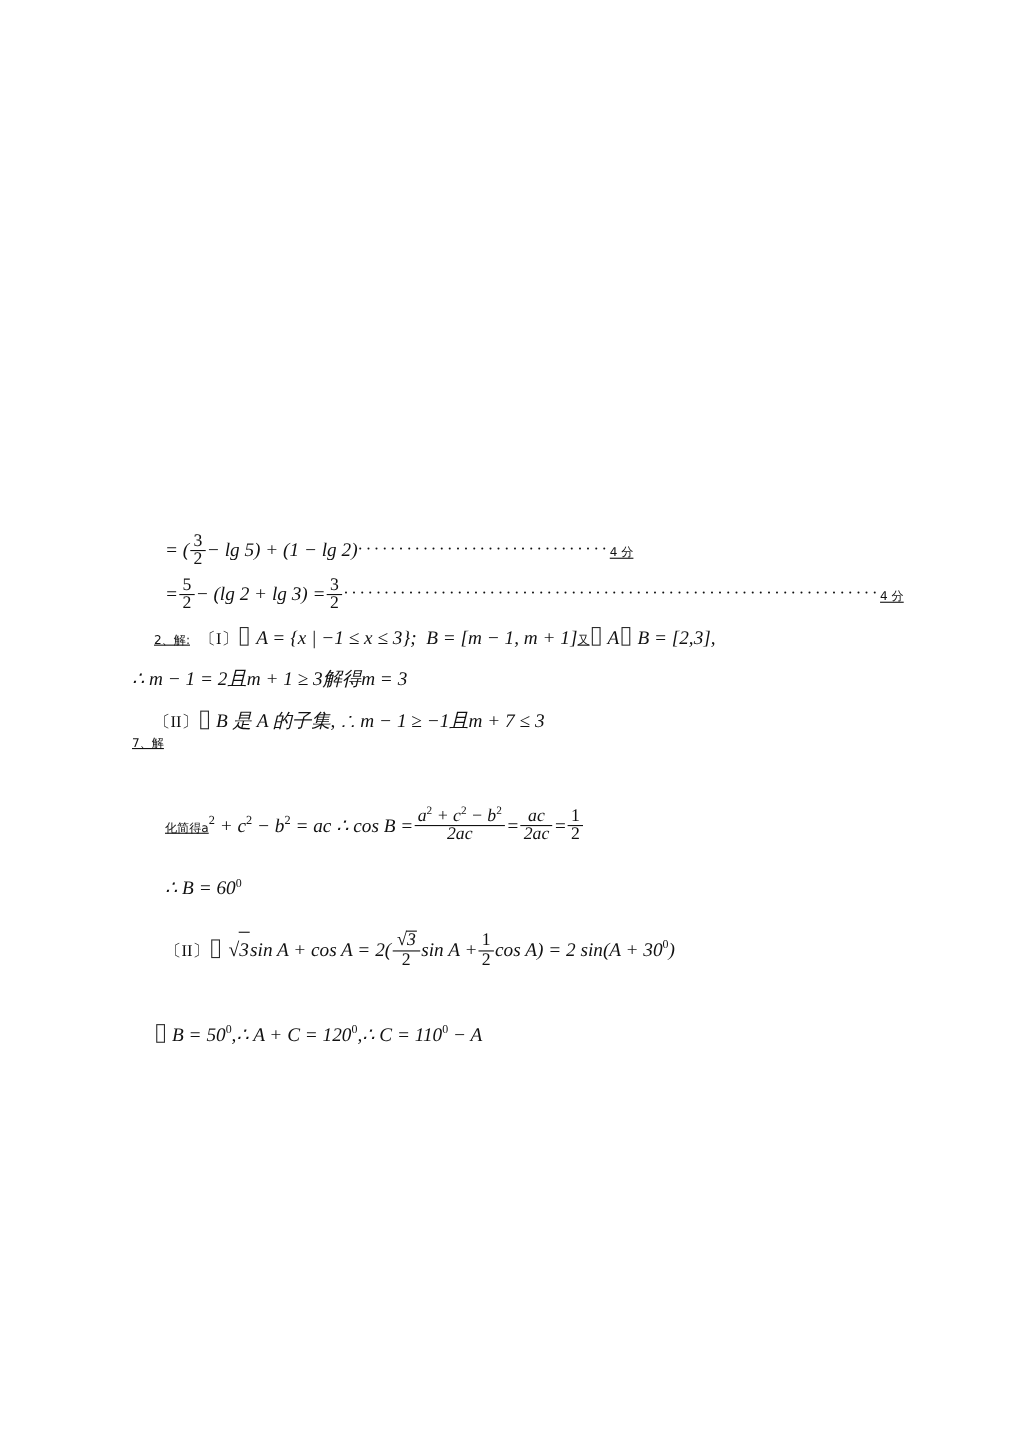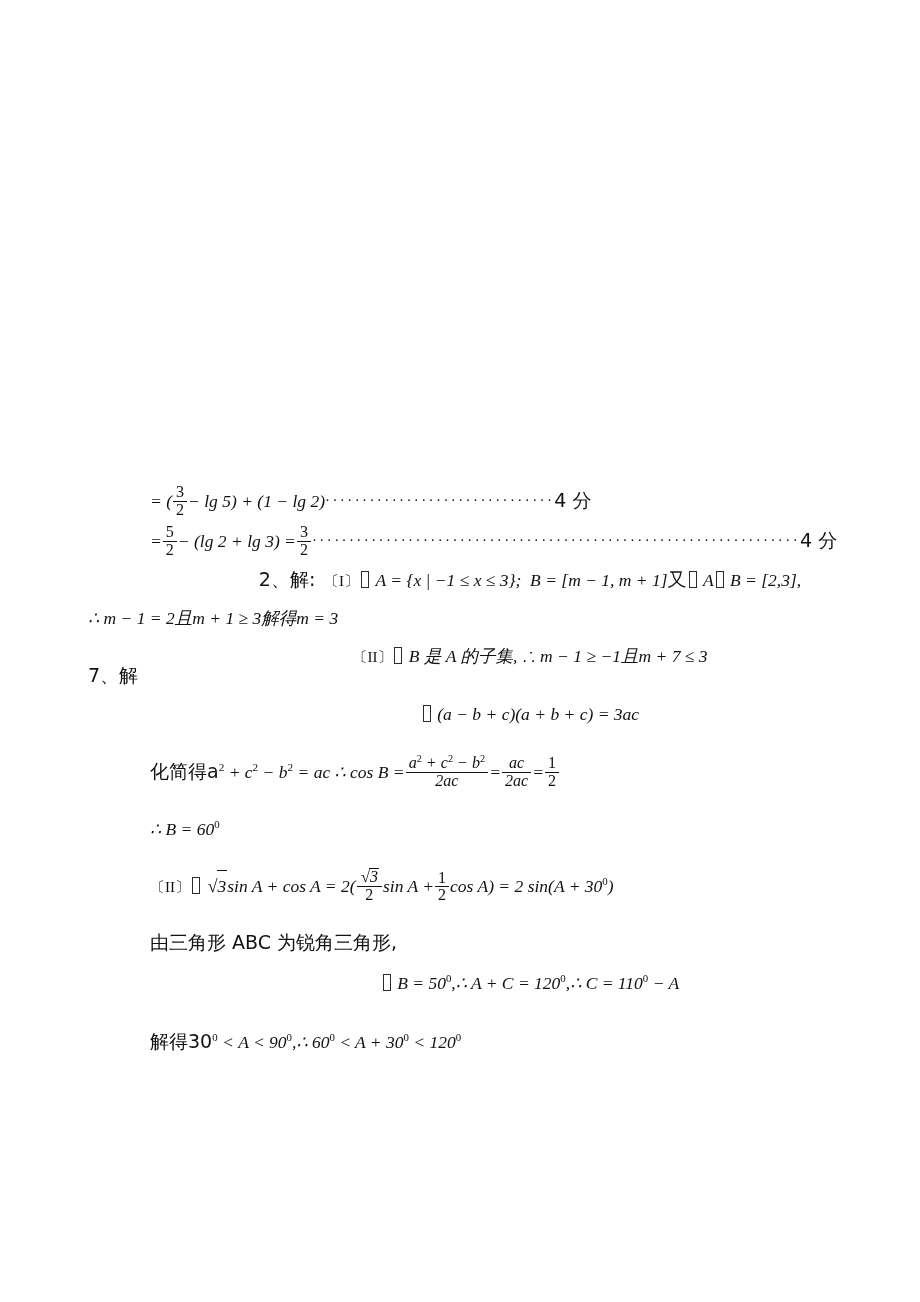--- a/index.html
+++ b/index.html
@@ -30,32 +30,33 @@
   }
   
   .line {
     position: relative;
     white-space: nowrap;
     font-size: 17.5px;
     line-height: 1.0;
     color: #111111;
   }
   .ind-a { padding-left: 150px; }   
-  .ind-b { padding-left: 88px; }   
-  .ind-c { padding-left: 140px; text-align: center; }
+  .ind-b { padding-left: 120px; }   
+  .ind-c { padding-left: 140px; }
 
   .heading {
     font-family: "DejaVu Sans", "Liberation Sans", sans-serif;
     font-weight: bold;
     font-size: 17px;
     letter-spacing: 0.5px;
   }
   .cn {
     font-family: "DejaVu Sans", "Liberation Sans", sans-serif;
-    font-size: 19px;
+    font-size: 11px;
+    text-decoration: underline;
   }
   .mathital {
     font-family: "Liberation Serif", "DejaVu Serif", serif;
     font-style: italic;
   }
   .rm {
     font-style: normal;
   }
   .sm { font-size: 15px; }
 
@@ -171,23 +172,20 @@
       <span class="sm rm">〔II〕</span><span class="tofu"></span>&nbsp;<span class="mathital">B 是 A 的子集, ∴ m − 1 ≥ −1且m + 7 ≤ 3</span>
     </div>
 
 
     <div class="line ind-b">
       <span class="cn">7、解</span>
     </div>
 
     <div class="sp-m"></div>
 
-    <div class="line ind-c">
-      <span class="tofu"></span>&nbsp;<span class="mathital">(a − b + c)(a + b + c) = 3ac</span>
-    </div>
 
     <div class="sp-l"></div>
 
     <div class="line ind-a tall">
       <span class="cn">化简得a</span><sup class="pw">2</sup><span class="mathital"> + c</span><sup class="pw">2</sup><span class="mathital"> − b</span><sup class="pw">2</sup><span class="mathital"> = ac ∴ cos B =</span><span class="frac"><span class="num mathital"><span>a</span><sup class="pw">2</sup><span> + c</span><sup class="pw">2</sup><span> − b</span><sup class="pw">2</sup></span><span class="den mathital">2ac</span></span><span class="mathital">=</span><span class="frac"><span class="num mathital">ac</span><span class="den mathital">2ac</span></span><span class="mathital">=</span><span class="frac"><span class="num rm">1</span><span class="den rm">2</span></span>
     </div>
 
     <div class="sp-l"></div>
 
     <div class="line ind-a">
@@ -195,33 +193,27 @@
     </div>
 
     <div class="sp-l"></div>
 
     <div class="line ind-a tall">
       <span class="sm rm">〔II〕</span><span class="tofu"></span>&nbsp;<span class="sqrt mathital"><span class="rad">√</span><span class="radband">3</span></span><span class="mathital">sin A + cos A = 2(</span><span class="frac"><span class="num mathital"><span class="sqrt"><span class="rad">√</span><span class="radband">3</span></span></span><span class="den rm">2</span></span><span class="mathital">sin A +</span><span class="frac"><span class="num rm">1</span><span class="den rm">2</span></span><span class="mathital">cos A) = 2 sin(A + 30</span><sup class="deg">0</sup><span class="mathital">)</span>
     </div>
 
     <div class="sp-l"></div>
 
-    <div class="line ind-a">
-      <span class="cn">由三角形 ABC 为锐角三角形,</span>
-    </div>
 
     <div class="sp-m"></div>
 
     <div class="line ind-c">
       <span class="tofu"></span>&nbsp;<span class="mathital">B = 50</span><sup class="deg">0</sup><span class="mathital">,∴ A + C = 120</span><sup class="deg">0</sup><span class="mathital">,∴ C = 110</span><sup class="deg">0</sup><span class="mathital"> − A</span>
     </div>
 
     <div class="sp-m"></div>
 
 
     <div class="sp-m"></div>
 
-    <div class="line ind-a">
-      <span class="cn">解得30</span><sup class="deg">0</sup><span class="mathital"> &lt; A &lt; 90</span><sup class="deg">0</sup><span class="mathital">,∴ 60</span><sup class="deg">0</sup><span class="mathital"> &lt; A + 30</span><sup class="deg">0</sup><span class="mathital"> &lt; 120</span><sup class="deg">0</sup>
-    </div>
 
   </div>
 </div>
 
 </body></html>

